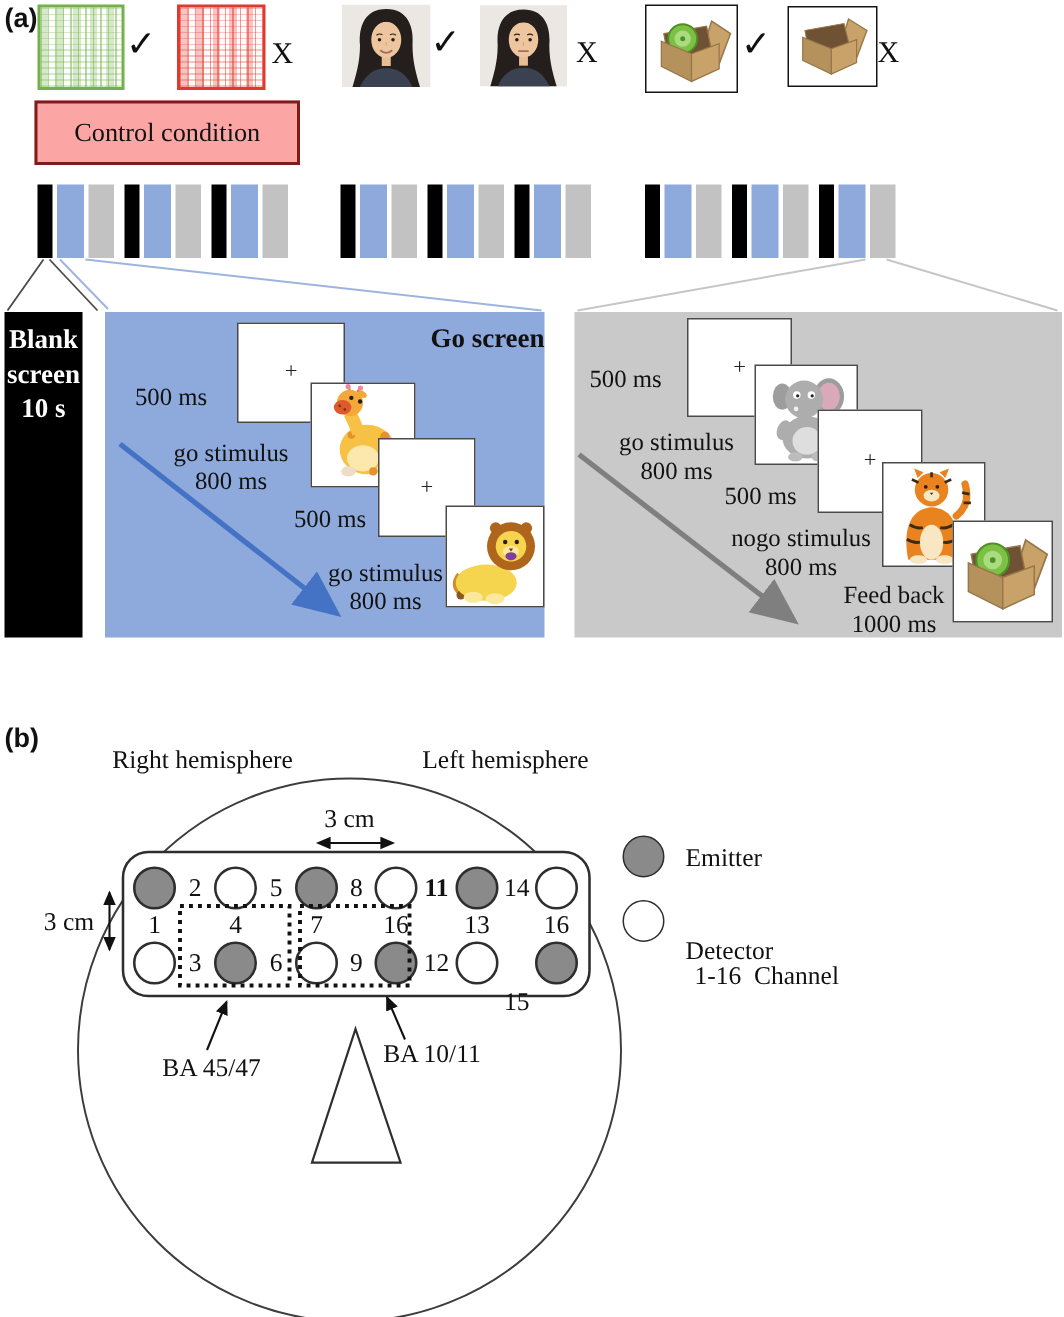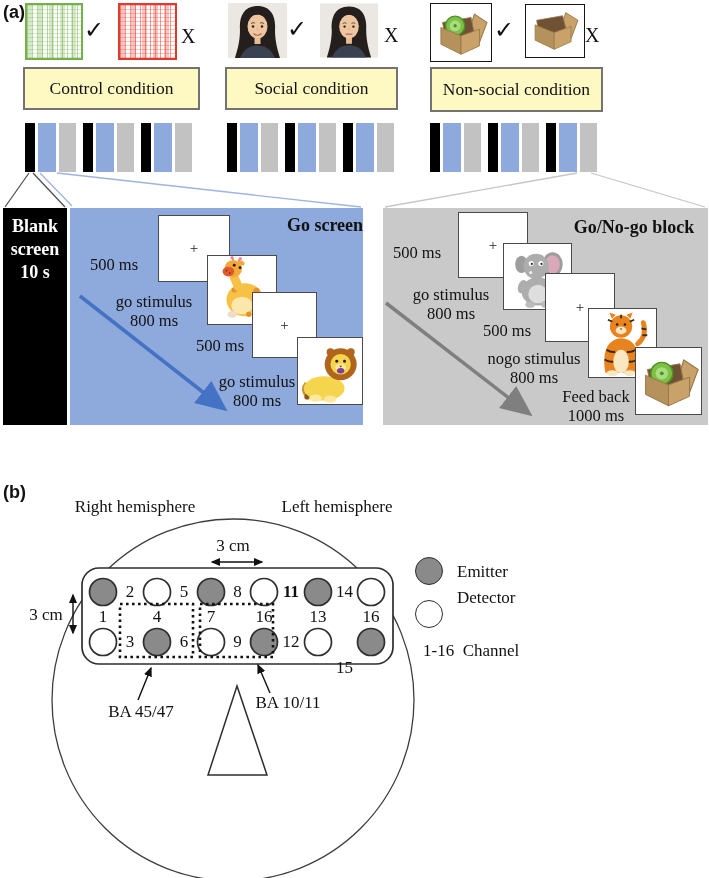--- a/index.html
+++ b/index.html
@@ -13,36 +13,36 @@
   .mark-cross{font-size:20px;line-height:20px;}
   .scribble{box-sizing:border-box;}
   .scribble.green{border:2px solid var(--green_scribble);background:
       repeating-linear-gradient(90deg,var(--green_line) 0 1px,transparent 1px 5px),
       repeating-linear-gradient(0deg,var(--green_line_soft) 0 1px,transparent 1px 4px),
       repeating-linear-gradient(90deg,var(--green_line_soft) 0 5px,transparent 5px 11px),#fcfefb;}
   .scribble.red{border:2px solid var(--red_scribble);background:
       repeating-linear-gradient(90deg,var(--red_line) 0 1px,transparent 1px 5px),
       repeating-linear-gradient(0deg,var(--red_line_soft) 0 1px,transparent 1px 4px),
       repeating-linear-gradient(90deg,var(--red_line_soft) 0 5px,transparent 5px 11px),#fffbfb;}
-  .cond-box{border:2px solid #737373;display:flex;align-items:center;justify-content:center;
-            font-size:17.5px;background:#fef9c3;box-sizing:border-box;white-space:nowrap;}
+  .cond-box{border:2px solid #7f1d1d;display:flex;align-items:center;justify-content:center;
+            font-size:17.5px;background:#fca5a5;box-sizing:border-box;white-space:nowrap;}
   .bar{position:absolute;z-index:3;}
   .black-box{background:#000;color:#fff;font-weight:bold;font-size:18px;text-align:center;
              line-height:23px;padding-top:7px;box-sizing:border-box;}
   .block-title{font-weight:bold;font-size:18px;transform:translateX(-50%);white-space:nowrap;}
   .stim-box{background:#fff;border:1.2px solid #4a4a4a;box-sizing:border-box;}
   .fix{display:flex;align-items:center;justify-content:center;font-size:15px;color:#222;}
   .t-label{transform:translateX(-50%);text-align:center;font-size:16.5px;line-height:18.5px;white-space:nowrap;}
   .center-x{transform:translateX(-50%);white-space:nowrap;}
   .chan-num{position:absolute;z-index:3;transform:translate(-50%,-50%);font-size:17px;}
   .legend-circle{width:28px;height:28px;border-radius:50%;border:1.7px solid #2e2e2e;box-sizing:border-box;}
   .legend-circle.emitter{background:var(--emitter_fill);}
   .legend-circle.detector{background:#fff;}
   .legend-label{font-size:17px;}
-  .pre{white-space:pre;}
+  .pre{white-space:pre;margin-left:40px;}
   .pic{display:block;width:100%;height:100%;}
   .txt17{font-size:17px;white-space:nowrap;}
   #mBlue path{fill:var(--blue_arrow);}
   #mGray path{fill:var(--gray_arrow);}
   #mBlack path{fill:#111;}
 </style>
 </head>
 <body>
 
 <div class="stage">
@@ -253,22 +253,20 @@
   </div>
   <div class="abs mark-check" style="left:494px;top:18px;">✓</div>
   <div class="abs" style="left:525px;top:4px;width:60px;height:54px;border:1.6px solid #151515;box-sizing:border-box;background:#fff;">
     <svg class="pic">
         <use href="#sym-boxempty"></use>
       </svg>
   </div>
   <div class="abs mark-cross" style="left:585px;top:25px;">X</div>
 
   <div class="abs cond-box" style="left:23px;top:67px;width:177px;height:43px;">Control condition</div>
-  <div class="abs cond-box" style="left:225px;top:67px;width:173px;height:43px;">Social condition</div>
-  <div class="abs cond-box" style="left:430px;top:67px;width:173px;height:45px;">Non-social condition</div>
 
   <div id="bars-layer">
       <div class="bar" style="left: 25px; top: 123px; width: 10px; height: 49px; background: var(--bar_black);"></div>
       <div class="bar" style="left: 38px; top: 123px; width: 18px; height: 49px; background: var(--bar_blue);"></div>
       <div class="bar" style="left: 59px; top: 123px; width: 17px; height: 49px; background: var(--bar_gray);"></div>
       <div class="bar" style="left: 83px; top: 123px; width: 10px; height: 49px; background: var(--bar_black);"></div>
       <div class="bar" style="left: 96px; top: 123px; width: 18px; height: 49px; background: var(--bar_blue);"></div>
       <div class="bar" style="left: 117px; top: 123px; width: 17px; height: 49px; background: var(--bar_gray);"></div>
       <div class="bar" style="left: 141px; top: 123px; width: 10px; height: 49px; background: var(--bar_black);"></div>
       <div class="bar" style="left: 154px; top: 123px; width: 18px; height: 49px; background: var(--bar_blue);"></div>
@@ -286,21 +284,21 @@
       <div class="bar" style="left: 443px; top: 123px; width: 18px; height: 49px; background: var(--bar_blue);"></div>
       <div class="bar" style="left: 464px; top: 123px; width: 17px; height: 49px; background: var(--bar_gray);"></div>
       <div class="bar" style="left: 488px; top: 123px; width: 10px; height: 49px; background: var(--bar_black);"></div>
       <div class="bar" style="left: 501px; top: 123px; width: 18px; height: 49px; background: var(--bar_blue);"></div>
       <div class="bar" style="left: 522px; top: 123px; width: 17px; height: 49px; background: var(--bar_gray);"></div>
       <div class="bar" style="left: 546px; top: 123px; width: 10px; height: 49px; background: var(--bar_black);"></div>
       <div class="bar" style="left: 559px; top: 123px; width: 18px; height: 49px; background: var(--bar_blue);"></div>
       <div class="bar" style="left: 580px; top: 123px; width: 17px; height: 49px; background: var(--bar_gray);"></div>
     </div>
 
-  <div class="abs black-box" style="left:3px;top:208px;width:64px;height:217px;">
+  <div class="abs black-box" style="left:3px;top:208px;width:52px;height:217px;">
     <div>Blank</div>
     <div>screen</div>
     <div>10 s</div>
   </div>
 
   <div class="abs block-title" style="left:325px;top:215px;">Go screen</div>
   <div class="abs stim-box fix" style="left:158px;top:215px;width:72px;height:67px;">
     <span>+</span>
   </div>
   <div class="abs t-label" style="left:114px;top:256px;">500 ms</div>
@@ -320,21 +318,20 @@
   <div class="abs stim-box" style="left:297px;top:337px;width:66px;height:68px;">
     <svg class="pic">
         <use href="#sym-lion"></use>
       </svg>
   </div>
   <div class="abs t-label" style="left:257px;top:373px;">
     <div>go stimulus</div>
     <div>800 ms</div>
   </div>
 
-  <div class="abs block-title" style="left:634px;top:217px;">Go/No-go block</div>
   <div class="abs stim-box fix" style="left:458px;top:212px;width:70px;height:66px;">
     <span>+</span>
   </div>
   <div class="abs t-label" style="left:417px;top:244px;">500 ms</div>
   <div class="abs stim-box" style="left:503px;top:243px;width:69px;height:67px;">
     <svg class="pic">
         <use href="#sym-elephant"></use>
       </svg>
   </div>
   <div class="abs t-label" style="left:451px;top:286px;">
@@ -385,19 +382,19 @@
       <div class="chan-num" style="left: 130px; top: 642px;">3</div>
       <div class="chan-num" style="left: 184px; top: 642px;">6</div>
       <div class="chan-num" style="left: 237.5px; top: 642px;">9</div>
       <div class="chan-num" style="left: 291px; top: 642px;">12</div>
       <div class="chan-num" style="left: 344.5px; top: 668px;">15</div>
     </div>
 
   <div class="abs legend-circle emitter" style="left:415px;top:557px;"></div>
   <div class="abs legend-label" style="left:457px;top:562px;">Emitter</div>
   <div class="abs legend-circle detector" style="left:415px;top:600px;"></div>
-  <div class="abs legend-label" style="left:457px;top:588px;">Detector</div>
+  <div class="abs legend-label" style="left:457px;top:624px;">Detector</div>
   <div class="abs legend-label pre" style="left:423px;top:641px;">1-16  Channel</div>
 
   <div class="abs center-x txt17" style="left:141px;top:702px;">BA 45/47</div>
   <div class="abs center-x txt17" style="left:288px;top:693px;">BA 10/11</div>
 
 </div>
 
 </body></html>

